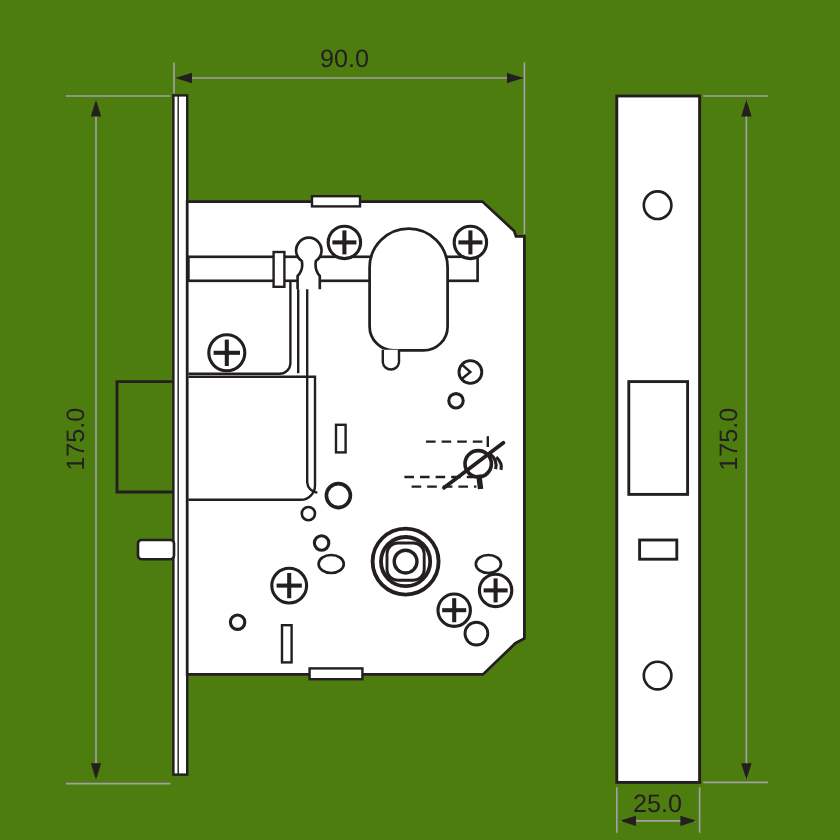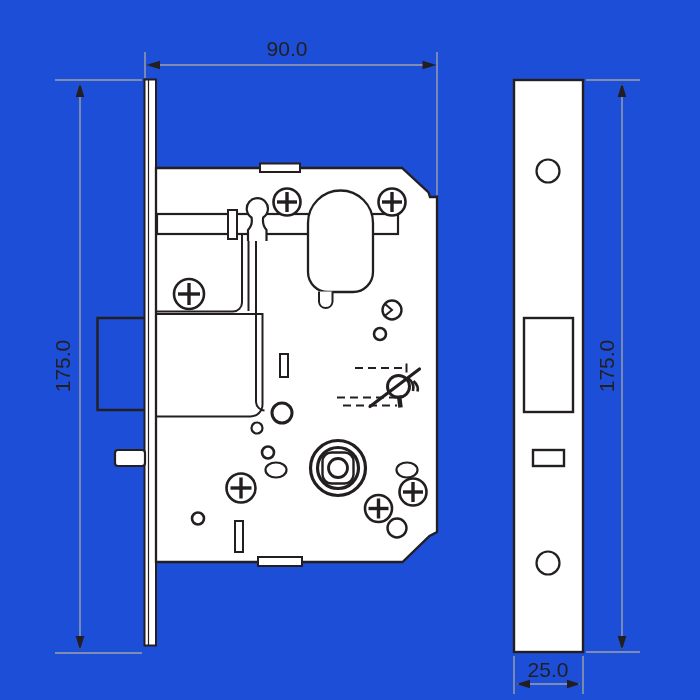--- a/index.html
+++ b/index.html
@@ -1,16 +1,16 @@
 <!DOCTYPE html>
 <html><head>
 <meta charset="utf-8">
 <style>
   html,body{margin:0;padding:0;background:#ffffff;}
-  .canvas{position:relative;width:700px;height:700px;background:#1d4ed8;overflow:hidden;}
+  .canvas{position:relative;width:700px;height:700px;background:#4d7c0f;overflow:hidden;}
   svg{display:block;}
   .ln{stroke:#231f20;fill:none;}
   .lnw{stroke:#231f20;fill:#ffffff;}
   .gray{stroke:#a0a2a5;fill:none;stroke-width:1.4;}
   .arrow{fill:#231f20;stroke:none;}
   .dimtext{font-family:"Liberation Sans",sans-serif;font-size:21px;fill:#231f20;}
   .dash{stroke:#231f20;fill:none;stroke-width:2;stroke-dasharray:8 5;}
 </style>
 </head>
 <body>

